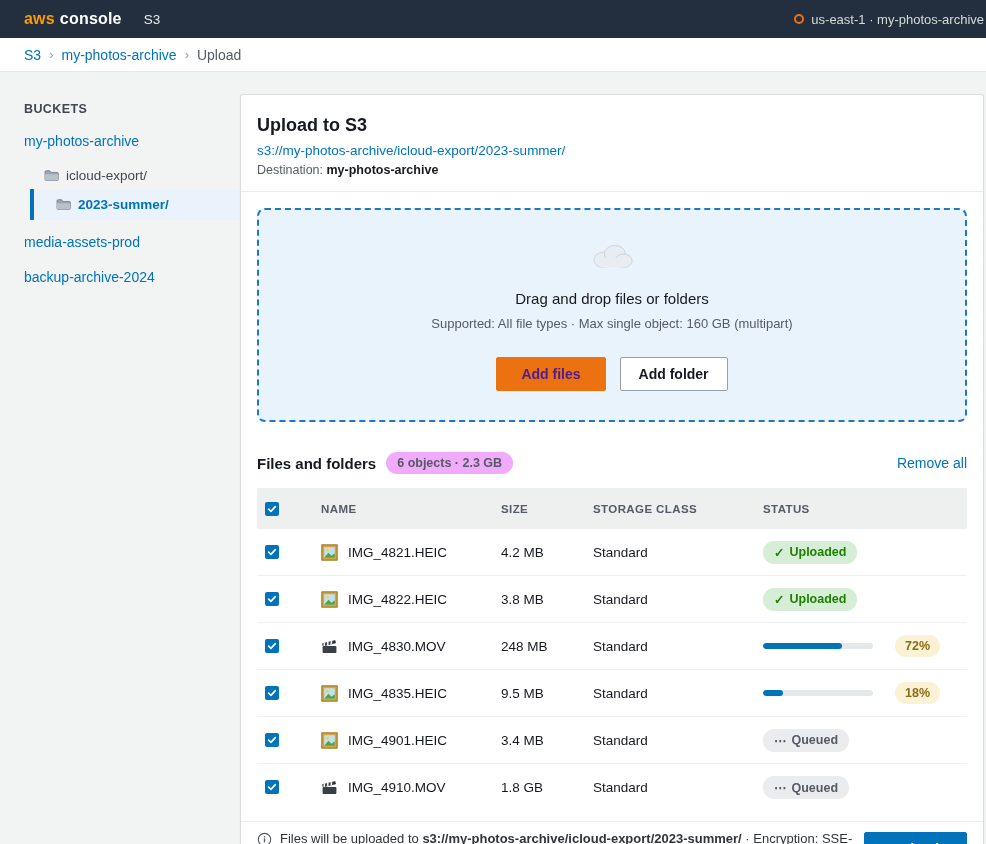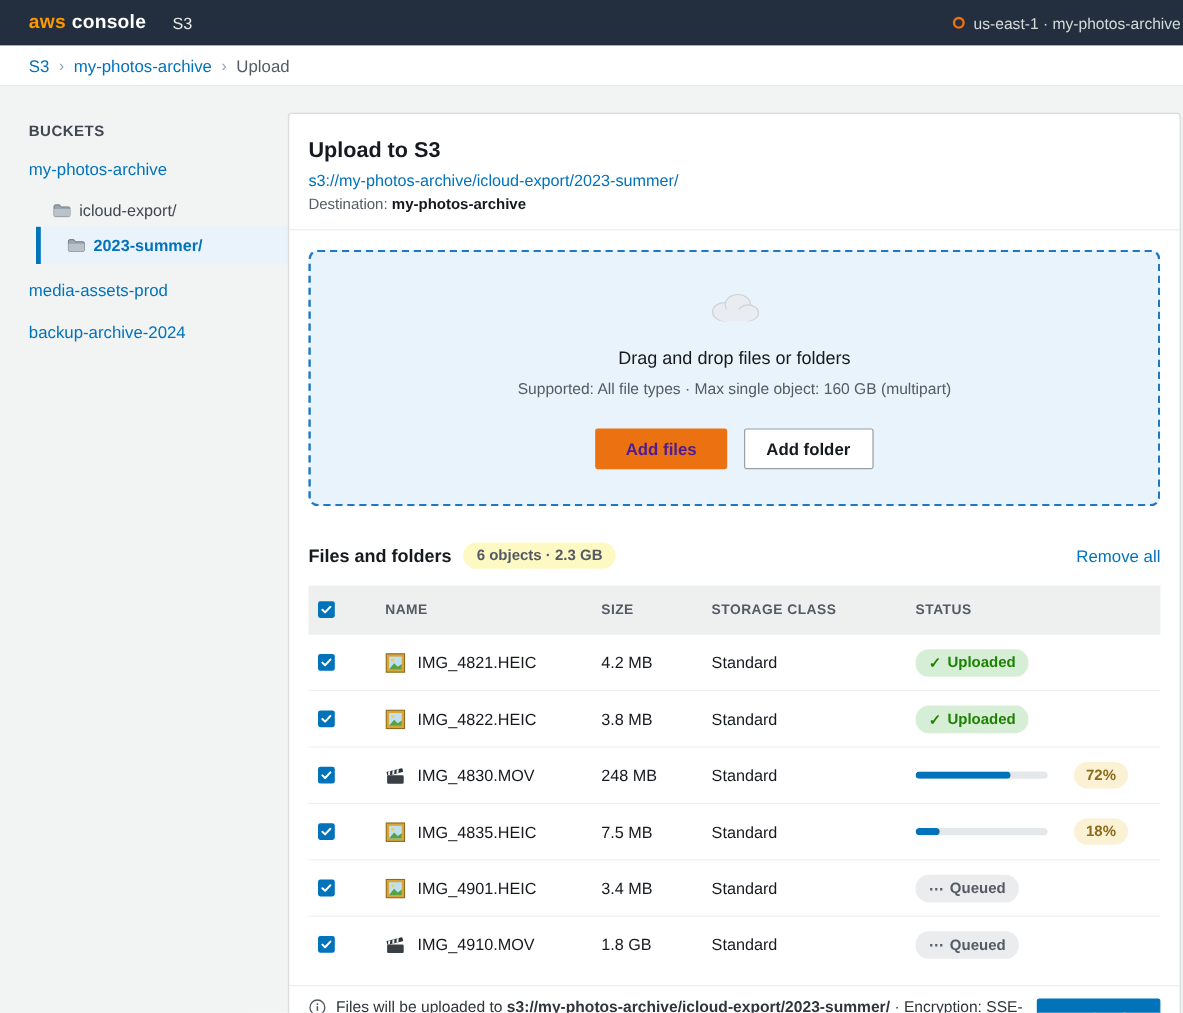--- a/index.html
+++ b/index.html
@@ -99,21 +99,21 @@
   }
   .btn-secondary {
     background: #fff; border: 1px solid #989fa5; color: #16191f;
     font-size: 14px; font-weight: bold; padding: 8px 18px; border-radius: 2px;
   }
 
   
   .files-head { display: flex; align-items: center; padding: 30px 16px 0; }
   .files-title { font-size: 15px; font-weight: bold; }
   .badge {
-    margin-left: 10px; background: #fef9c3; color: #545b64;
+    margin-left: 10px; background: #f0abfc; color: #545b64;
     font-size: 12.5px; font-weight: bold; border-radius: 11px; padding: 4px 11px;
   }
   .remove-all { margin-left: auto; color: #0073bb; font-size: 14px; cursor: pointer; }
 
   .table { margin: 14px 16px 10px; }
   .t-head, .t-row {
     display: grid;
     grid-template-columns: 64px 180px 92px 170px 1fr;
     align-items: center;
   }
@@ -367,21 +367,21 @@
       <span class="file-icon">
                   <svg viewBox="0 0 16 16" width="17" height="17">
     <rect x="0.8" y="0.8" width="14.4" height="14.4" fill="#d9a43b" stroke="#8a6d1a" stroke-width="0.9"></rect>
     <rect x="3" y="3" width="10" height="10" fill="#bfe0f2"></rect>
     <circle cx="6" cy="5.8" r="1.3" fill="#f2d24b"></circle>
     <path d="M3 13 L7 8.2 L9.8 11 L13 8.8 L13 13 Z" fill="#56a344"></path>
   </svg>
                 </span>
       <span>IMG_4835.HEIC</span>
     </div>
-    <div>7.5 MB</div>
+    <div>9.5 MB</div>
     <div>Standard</div>
     <div class="status-cell">
 
       <span class="progress-track">
         <span class="progress-fill" style="display: block; width: 18%;"></span>
       </span>
       <span class="pill pill-pct">
         <span class="pill-label">18%</span>
       </span>
 

